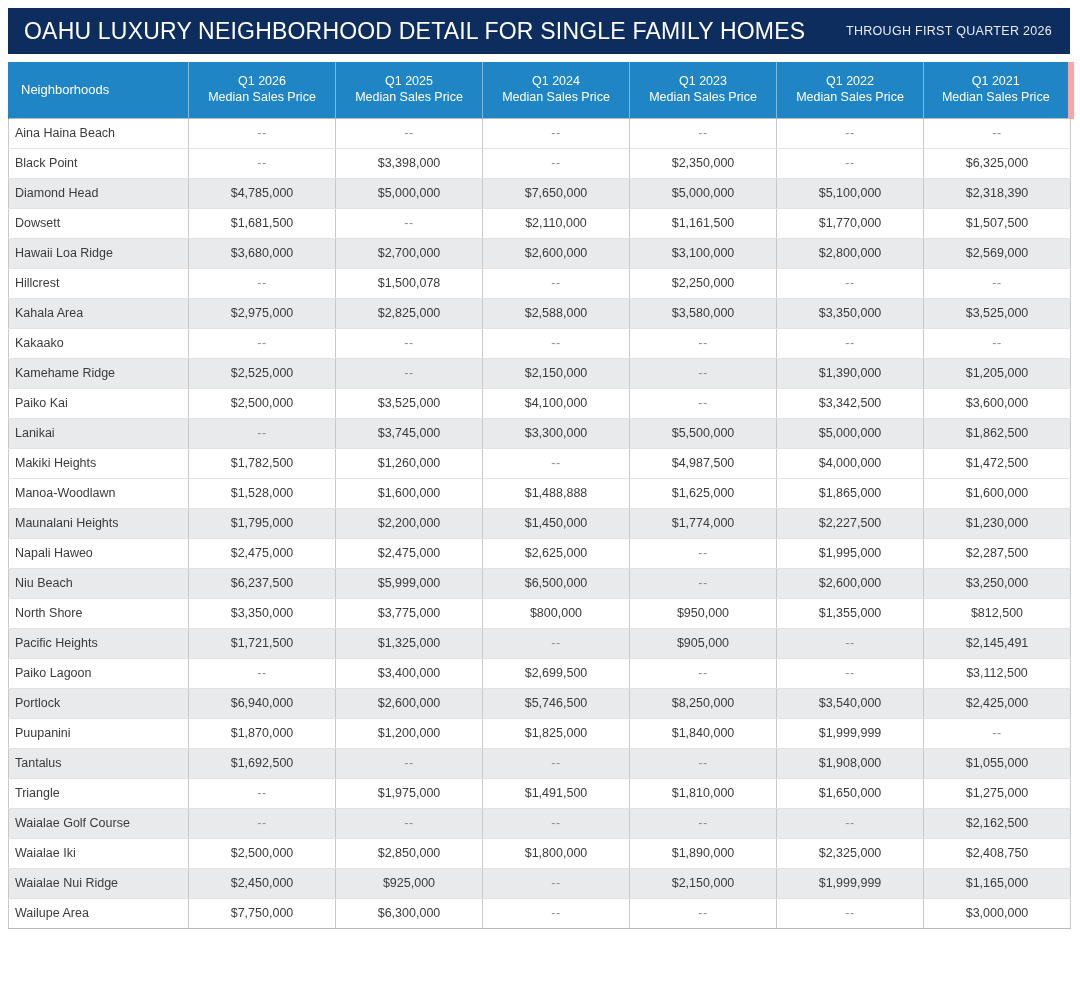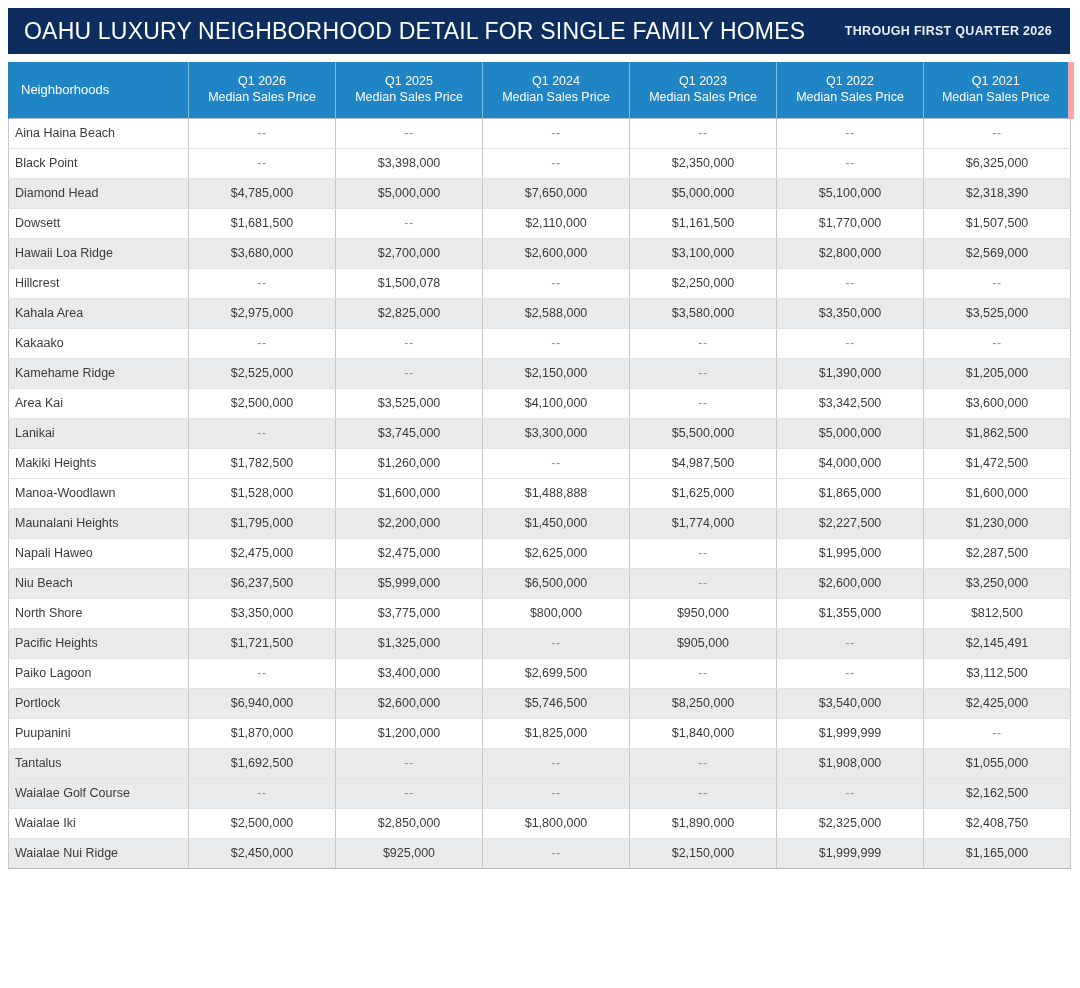--- a/index.html
+++ b/index.html
@@ -31,21 +31,21 @@
     color:#ffffff;
     font-size:23px;
     letter-spacing:0.2px;
     font-weight:400;
     white-space:nowrap;
   }
   .title-sub{
     color:#e8eef6;
     font-size:12.5px;
     letter-spacing:0.3px;
-    font-weight:700;
+    font-weight:400;
     white-space:nowrap;
     padding-right:4px;
   }
 
   
   .table-wrap{margin-top:8px;}
   table.data{
     width:1062px;
     border-collapse:collapse;
     table-layout:fixed;
@@ -234,21 +234,21 @@
           <tr class="alt">
             <td class="n">Kamehame Ridge</td>
             <td class="v">$2,525,000</td>
             <td class="v dash">--</td>
             <td class="v">$2,150,000</td>
             <td class="v dash">--</td>
             <td class="v">$1,390,000</td>
             <td class="v">$1,205,000</td>
           </tr>
           <tr>
-            <td class="n">Area Kai</td>
+            <td class="n">Paiko Kai</td>
             <td class="v">$2,500,000</td>
             <td class="v">$3,525,000</td>
             <td class="v">$4,100,000</td>
             <td class="v dash">--</td>
             <td class="v">$3,342,500</td>
             <td class="v">$3,600,000</td>
           </tr>
           <tr class="alt">
             <td class="n">Lanikai</td>
             <td class="v dash">--</td>
@@ -350,20 +350,29 @@
           </tr>
           <tr class="alt">
             <td class="n">Tantalus</td>
             <td class="v">$1,692,500</td>
             <td class="v dash">--</td>
             <td class="v dash">--</td>
             <td class="v dash">--</td>
             <td class="v">$1,908,000</td>
             <td class="v">$1,055,000</td>
           </tr>
+          <tr>
+            <td class="n">Triangle</td>
+            <td class="v dash">--</td>
+            <td class="v">$1,975,000</td>
+            <td class="v">$1,491,500</td>
+            <td class="v">$1,810,000</td>
+            <td class="v">$1,650,000</td>
+            <td class="v">$1,275,000</td>
+          </tr>
           <tr class="alt">
             <td class="n">Waialae Golf Course</td>
             <td class="v dash">--</td>
             <td class="v dash">--</td>
             <td class="v dash">--</td>
             <td class="v dash">--</td>
             <td class="v dash">--</td>
             <td class="v">$2,162,500</td>
           </tr>
           <tr>
@@ -377,17 +386,26 @@
           </tr>
           <tr class="alt">
             <td class="n">Waialae Nui Ridge</td>
             <td class="v">$2,450,000</td>
             <td class="v">$925,000</td>
             <td class="v dash">--</td>
             <td class="v">$2,150,000</td>
             <td class="v">$1,999,999</td>
             <td class="v">$1,165,000</td>
           </tr>
+          <tr>
+            <td class="n">Wailupe Area</td>
+            <td class="v">$7,750,000</td>
+            <td class="v">$6,300,000</td>
+            <td class="v dash">--</td>
+            <td class="v dash">--</td>
+            <td class="v dash">--</td>
+            <td class="v">$3,000,000</td>
+          </tr>
         </tbody>
     </table>
   </div>
 
 </div>
 
 </body></html>

